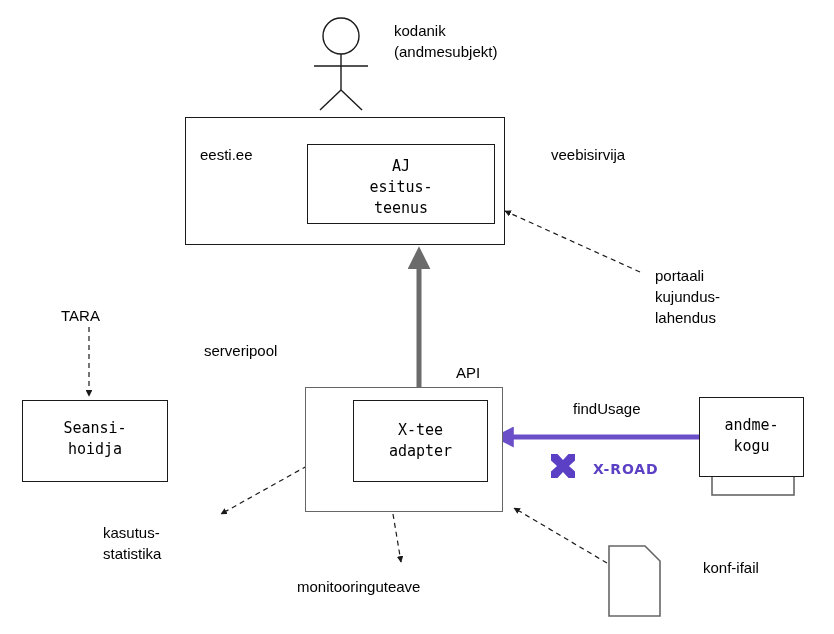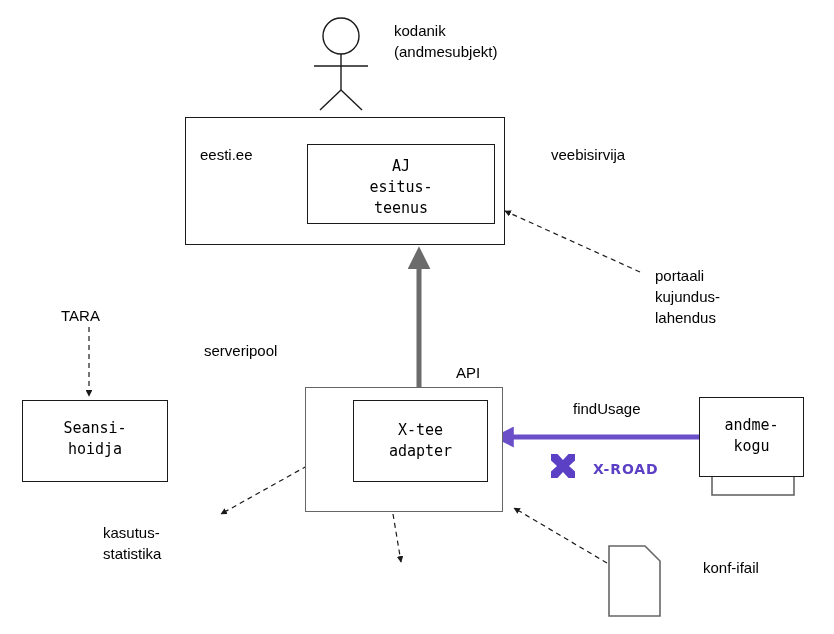--- a/index.html
+++ b/index.html
@@ -173,20 +173,21 @@
 
   <div class="lbl" style="left:204px; top:340px;">serveripool</div>
 
   <div class="lbl" style="left:456px; top:362px;">API</div>
 
   <div class="lbl" style="left:573px; top:398px;">findUsage</div>
 
   <div class="lbl" style="left:103px; top:522px;">kasutus-</div>
   <div class="lbl" style="left:103px; top:543px;">statistika</div>
 
+  <div class="lbl" style="left:297px; top:576px;">monitooringuteave</div>
 
   <div class="lbl" style="left:703px; top:557px;">konf-ifail</div>
 
   <div class="xroad-wrap" style="left:580px; top:461px;margin-left:13px;">
     <span class="xroad-text">X-ROAD</span>
   </div>
 
 </div>
 
 </body></html>

